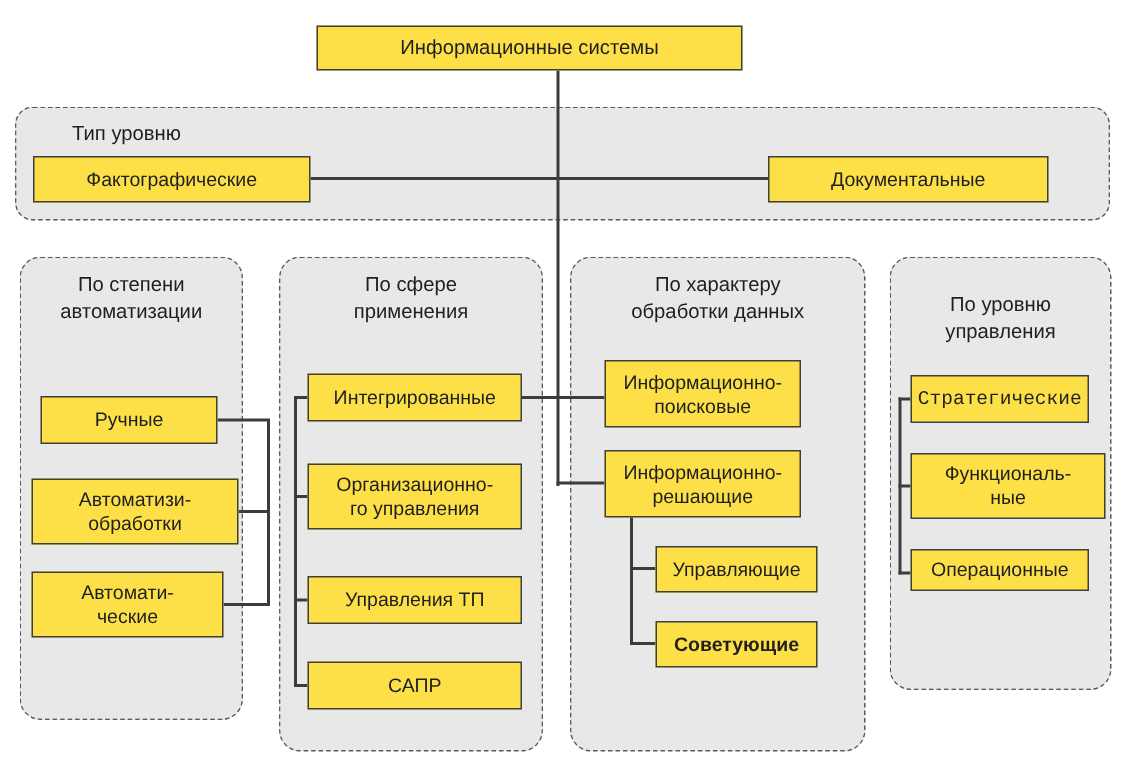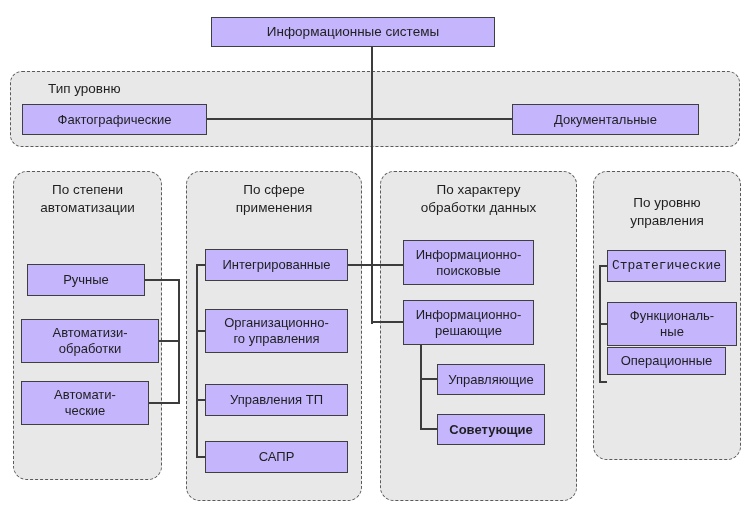--- a/index.html
+++ b/index.html
@@ -5,21 +5,21 @@
   html,body{margin:0;padding:0;background:#fff;}
   .canvas{
     position:relative;width:749px;height:520px;background:#ffffff;
     font-family:"Liberation Sans",sans-serif;color:#1f1f1f;overflow:hidden;
   }
   .panel{
     position:absolute;background:#e8e8e8;border:1.5px dashed #5a5a5a;
     border-radius:14px;box-sizing:border-box;
   }
   .node{
-    position:absolute;background:#c4b5fd;border:1.3px solid #3f3f3f;
+    position:absolute;background:#fde047;border:1.3px solid #3f3f3f;
     box-sizing:border-box;display:flex;align-items:center;justify-content:center;
     text-align:center;font-size:13px;line-height:1.22;white-space:pre-line;
   }
   .root-node{font-size:13.5px;}
   .plabel{
     position:absolute;font-size:13.5px;text-align:center;
     white-space:pre-line;line-height:1.3;
   }
   .plabel-left{text-align:left;}
   .line{position:absolute;background:#3c3c3c;}
@@ -90,15 +90,15 @@
   <div class="node" style="left:403px;top:240px;width:131px;height:45px;">Информационно-
 поисковые</div>
   <div class="node" style="left:403px;top:300px;width:131px;height:45px;">Информационно-
 решающие</div>
   <div class="node" style="left:437px;top:364px;width:108px;height:31px;text-align:right;">Управляющие</div>
   <div class="node" style="left:437px;top:414px;width:108px;height:31px;font-weight:bold;">Советующие</div>
 
   <div class="node" style="left:607px;top:250px;width:119px;height:32px;font-family:Liberation Mono, monospace;">Стратегические</div>
   <div class="node" style="left:607px;top:302px;width:130px;height:44px;">Функциональ-
 ные</div>
-  <div class="node" style="left:607px;top:347px;width:119px;height:28px;">Операционные</div>
+  <div class="node" style="left:607px;top:366px;width:119px;height:28px;">Операционные</div>
 
 </div>
 
 </body></html>

